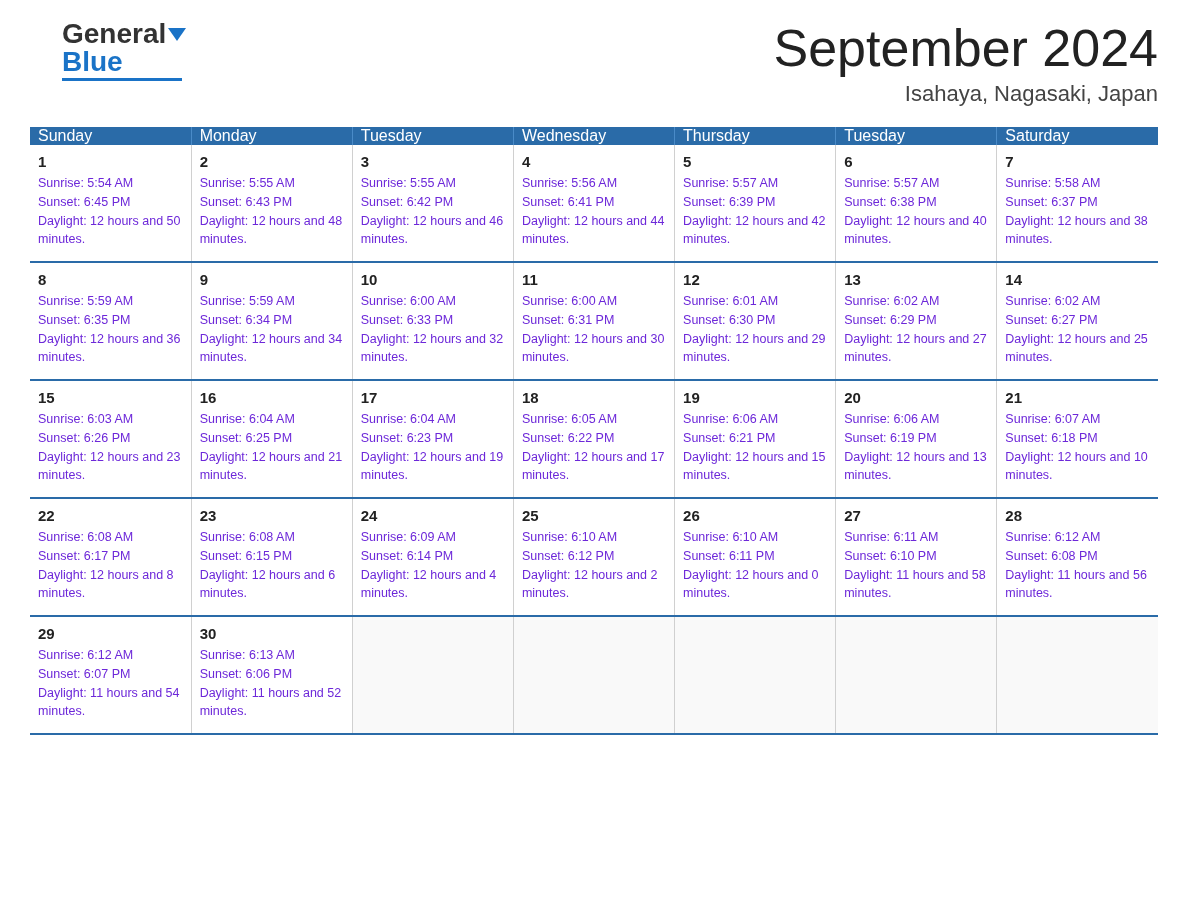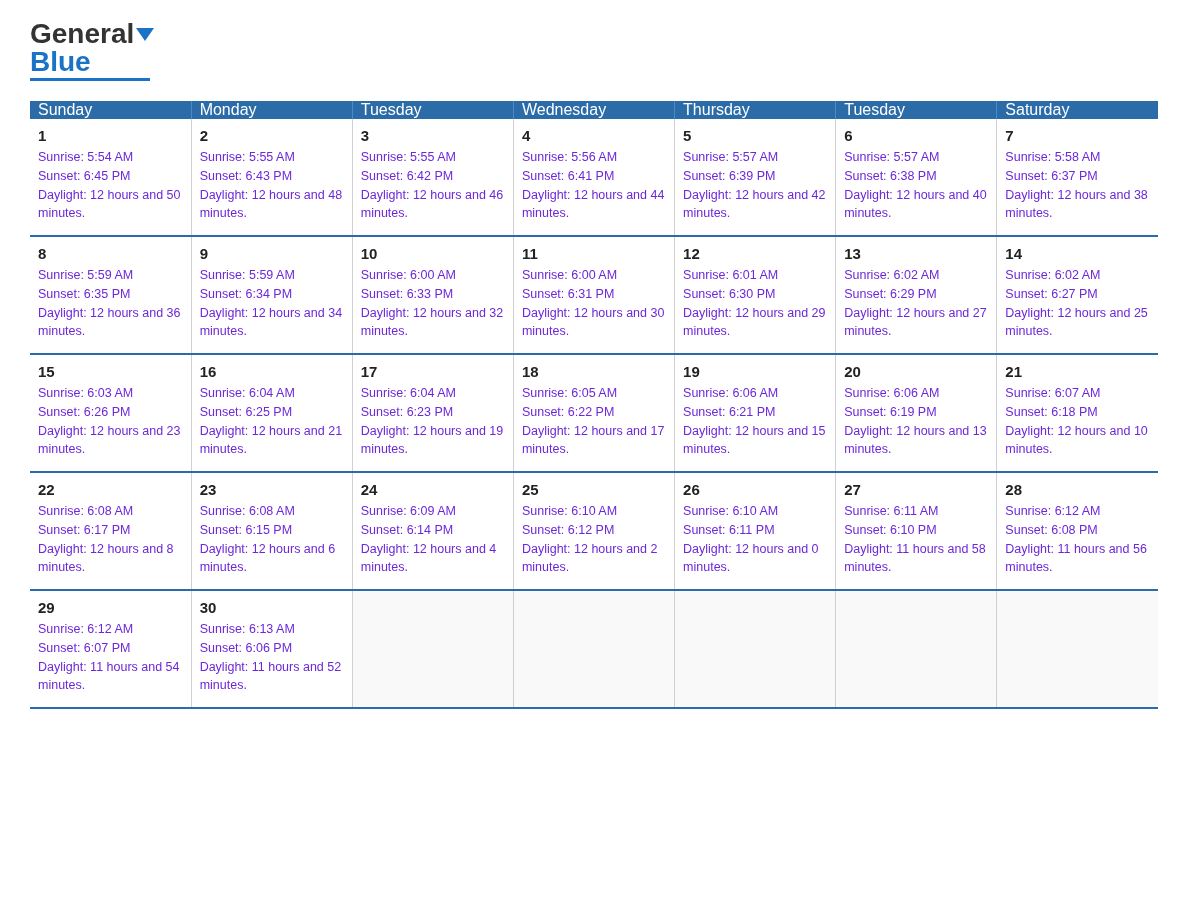--- a/index.html
+++ b/index.html
@@ -13,20 +13,21 @@
     .header {
       display: flex;
       justify-content: space-between;
       align-items: flex-start;
       margin-bottom: 20px;
     }
     .logo {
       display: flex;
       flex-direction: column;
       align-items: flex-start;
+      margin-left: 32px;
     }
     .logo-text {
       font-size: 28px;
       font-weight: bold;
       color: #333;
       line-height: 1;
     }
     .logo-line {
       width: 120px;
       height: 3px;
@@ -98,20 +99,24 @@
 </head>
 <body>
 
 <div class="header">
   <div class="logo">
     <div class="logo-text">
       <span style="color:#333;">General</span><span style="display:inline-block;width:0;height:0;border-left:9px solid transparent;border-right:9px solid transparent;border-top:13px solid #1a73c7;margin-left:2px;position:relative;top:-2px;"></span><br>
       <span style="color:#1a73c7;">Blue</span>
     </div>
     <div class="logo-line"></div>
+  </div>
+  <div class="title-section">
+    <div class="month-title">September 2024</div>
+    <div class="location">Isahaya, Nagasaki, Japan</div>
   </div>
 </div>
 
 <table class="calendar">
   <thead>
     <tr>
       <th>Sunday</th>
       <th>Monday</th>
       <th>Tuesday</th>
       <th>Wednesday</th>

